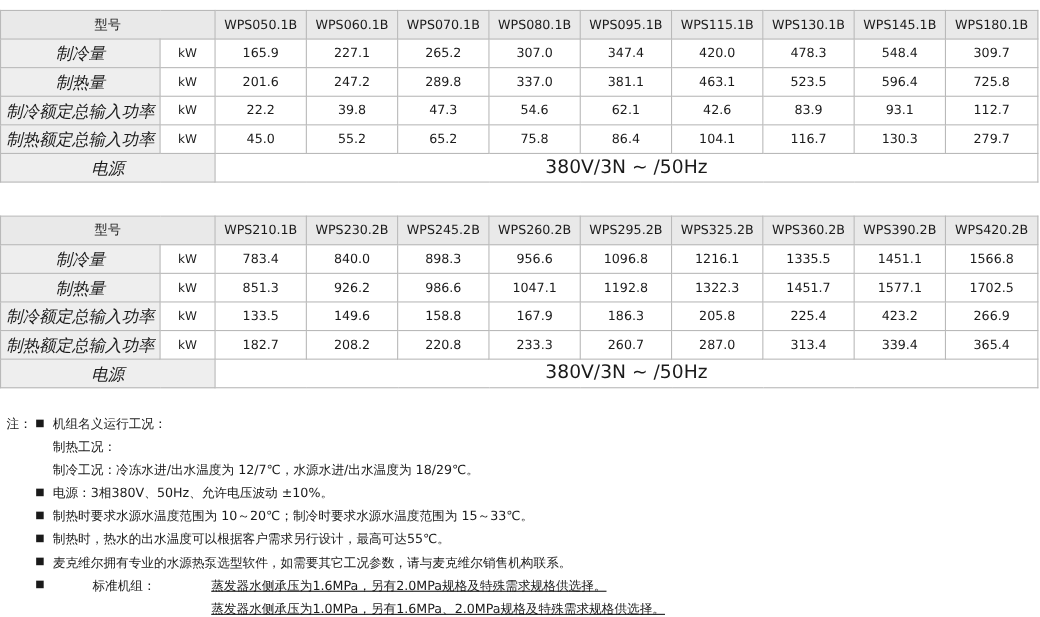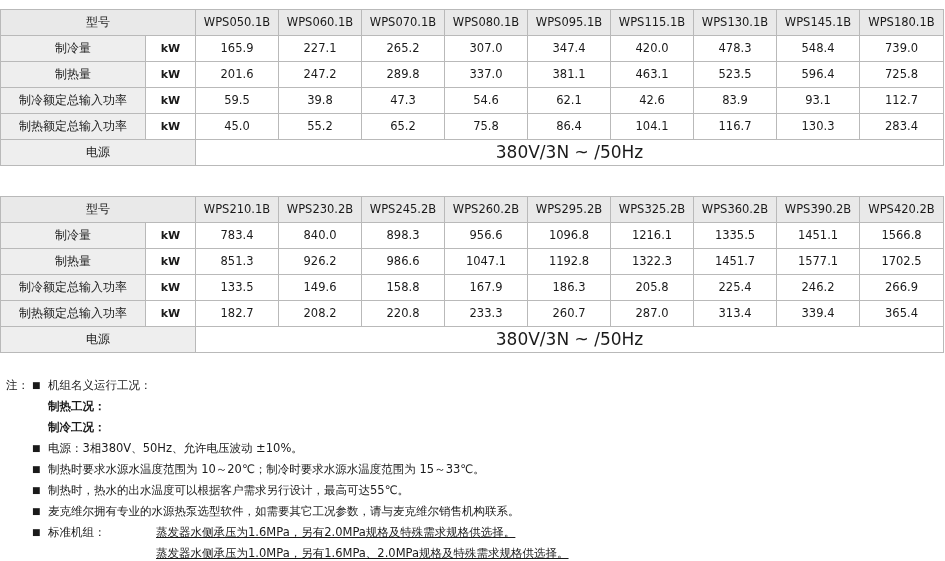--- a/index.html
+++ b/index.html
@@ -36,27 +36,27 @@
     font-size: 11.5px;
     color: #1a1a1a;
     background: #ffffff;
   }
   table.spec .hdr {
     background: #e9e9e9;
     font-size: 12px;
   }
   table.spec .rowlabel {
     background: #eeeeee;
-    font-size: 12px;
+    font-size: 15px;
     white-space: nowrap;
+    font-style: italic;
   }
   table.spec .unit {
     background: #ffffff;
     font-size: 11px;
-    font-weight: bold;
   }
   table.spec .modelcell {
     font-size: 11.5px;
     letter-spacing: 0px;
   }
   table.spec .valcell {
     font-size: 11.5px;
   }
   table.spec .powercell {
     font-size: 17px;
@@ -89,29 +89,29 @@
   .notes .sub-indent {
     margin-left: 42px;
   }
   .notes .cond-label {
     display: inline-block;
   }
   .notes .std-label {
     display: inline-block;
     width: 108px;
     vertical-align: top;
+    margin-left: 36px;
   }
   .notes .std-text {
     display: inline-block;
     vertical-align: top;
     text-decoration: underline;
   }
   .notes .sub-row {
     display: flex;
-    font-weight: bold;
   }
 </style>
 </head>
 <body>
 
 <div class="page">
 
   <div class="top-gap"></div>
 
   <table class="spec">
@@ -145,60 +145,60 @@
         <td class="rowlabel">制冷量</td>
         <td class="unit">kW</td>
         <td class="valcell">165.9</td>
         <td class="valcell">227.1</td>
         <td class="valcell">265.2</td>
         <td class="valcell">307.0</td>
         <td class="valcell">347.4</td>
         <td class="valcell">420.0</td>
         <td class="valcell">478.3</td>
         <td class="valcell">548.4</td>
-        <td class="valcell">739.0</td>
+        <td class="valcell">309.7</td>
       </tr>
       <tr>
         <td class="rowlabel">制热量</td>
         <td class="unit">kW</td>
         <td class="valcell">201.6</td>
         <td class="valcell">247.2</td>
         <td class="valcell">289.8</td>
         <td class="valcell">337.0</td>
         <td class="valcell">381.1</td>
         <td class="valcell">463.1</td>
         <td class="valcell">523.5</td>
         <td class="valcell">596.4</td>
         <td class="valcell">725.8</td>
       </tr>
       <tr>
         <td class="rowlabel">制冷额定总输入功率</td>
         <td class="unit">kW</td>
-        <td class="valcell">59.5</td>
+        <td class="valcell">22.2</td>
         <td class="valcell">39.8</td>
         <td class="valcell">47.3</td>
         <td class="valcell">54.6</td>
         <td class="valcell">62.1</td>
         <td class="valcell">42.6</td>
         <td class="valcell">83.9</td>
         <td class="valcell">93.1</td>
         <td class="valcell">112.7</td>
       </tr>
       <tr>
         <td class="rowlabel">制热额定总输入功率</td>
         <td class="unit">kW</td>
         <td class="valcell">45.0</td>
         <td class="valcell">55.2</td>
         <td class="valcell">65.2</td>
         <td class="valcell">75.8</td>
         <td class="valcell">86.4</td>
         <td class="valcell">104.1</td>
         <td class="valcell">116.7</td>
         <td class="valcell">130.3</td>
-        <td class="valcell">283.4</td>
+        <td class="valcell">279.7</td>
       </tr>
       <tr>
         <td class="rowlabel" colspan="2">电源</td>
         <td class="powercell" colspan="9">380V/3N ~ /50Hz</td>
       </tr>
     </tbody>
   </table>
 
   <div class="tbl-gap"></div>
 
@@ -258,21 +258,21 @@
       <tr>
         <td class="rowlabel">制冷额定总输入功率</td>
         <td class="unit">kW</td>
         <td class="valcell">133.5</td>
         <td class="valcell">149.6</td>
         <td class="valcell">158.8</td>
         <td class="valcell">167.9</td>
         <td class="valcell">186.3</td>
         <td class="valcell">205.8</td>
         <td class="valcell">225.4</td>
-        <td class="valcell">246.2</td>
+        <td class="valcell">423.2</td>
         <td class="valcell">266.9</td>
       </tr>
       <tr>
         <td class="rowlabel">制热额定总输入功率</td>
         <td class="unit">kW</td>
         <td class="valcell">182.7</td>
         <td class="valcell">208.2</td>
         <td class="valcell">220.8</td>
         <td class="valcell">233.3</td>
         <td class="valcell">260.7</td>
@@ -294,20 +294,21 @@
       <span class="lead">注：</span>
       <span class="bullet">■</span>
       <span class="note-body">机组名义运行工况：</span>
     </div>
 
     <div class="sub-row sub-indent">
       <span class="cond-label">制热工况：</span>
     </div>
     <div class="sub-row sub-indent">
       <span class="cond-label">制冷工况：</span>
+      <span>冷冻水进/出水温度为 12/7℃，水源水进/出水温度为 18/29℃。</span>
     </div>
 
     <div class="note-line">
       <span class="lead"></span>
       <span class="bullet">■</span>
       <span class="note-body">电源：3相380V、50Hz、允许电压波动 ±10%。</span>
     </div>
 
     <div class="note-line">
       <span class="lead"></span>

